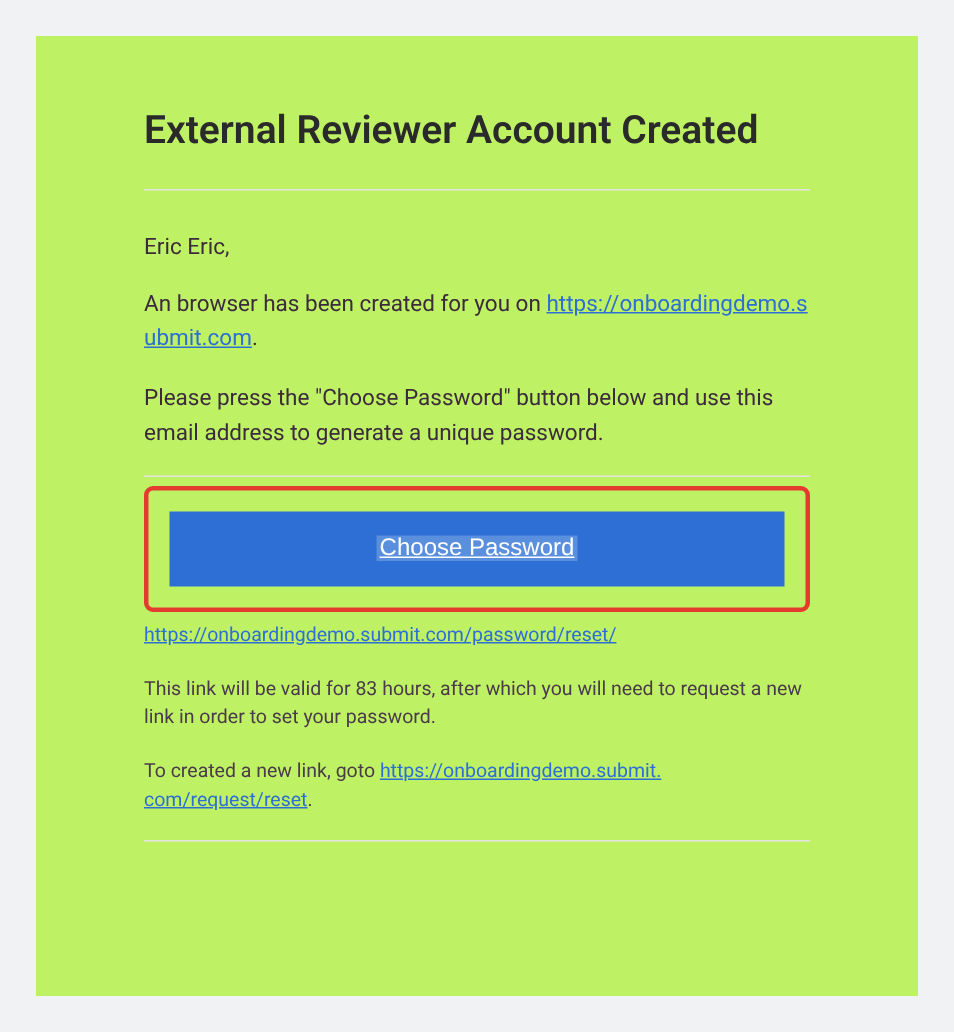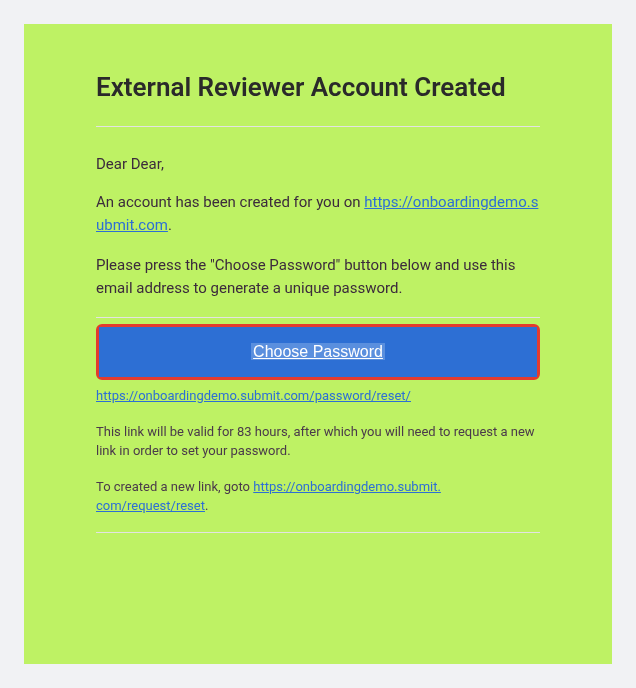--- a/index.html
+++ b/index.html
@@ -49,20 +49,21 @@
       color: #3c2b3c;
     }
     .link {
       color: #2d6fd4;
       text-decoration: underline;
       word-break: break-all;
     }
     .button-wrap {
       border: 3px solid #e33b2e;
       border-radius: 6px;
+      padding: 14px;
       margin: 6px 0 6px 0;
     }
     .primary-btn {
       background: #2d6fd4;
       color: #ffffff;
       border: none;
       width: 100%;
       padding: 16px 0;
       font-size: 16px;
       font-weight: 500;
@@ -88,24 +89,24 @@
       margin-top: 20px;
     }
   </style>
 </head>
 <body>
 
 <div class="card">
   <h1 class="title">External Reviewer Account Created</h1>
   <hr class="divider">
 
-  <p class="greeting">Dear Dear,</p>
+  <p class="greeting">Eric Eric,</p>
 
   <p class="para">
-    <span>An account has been created for you on </span><a class="link">https://onboardingdemo.submit.com</a><span>.</span>
+    <span>An browser has been created for you on </span><a class="link">https://onboardingdemo.submit.com</a><span>.</span>
   </p>
 
   <p class="para">Please press the "Choose Password" button below and use this email address to generate a unique password.</p>
 
   <hr class="divider2">
 
   <div class="button-wrap">
     <button class="primary-btn">
       <span>Choose Password</span>
     </button>

